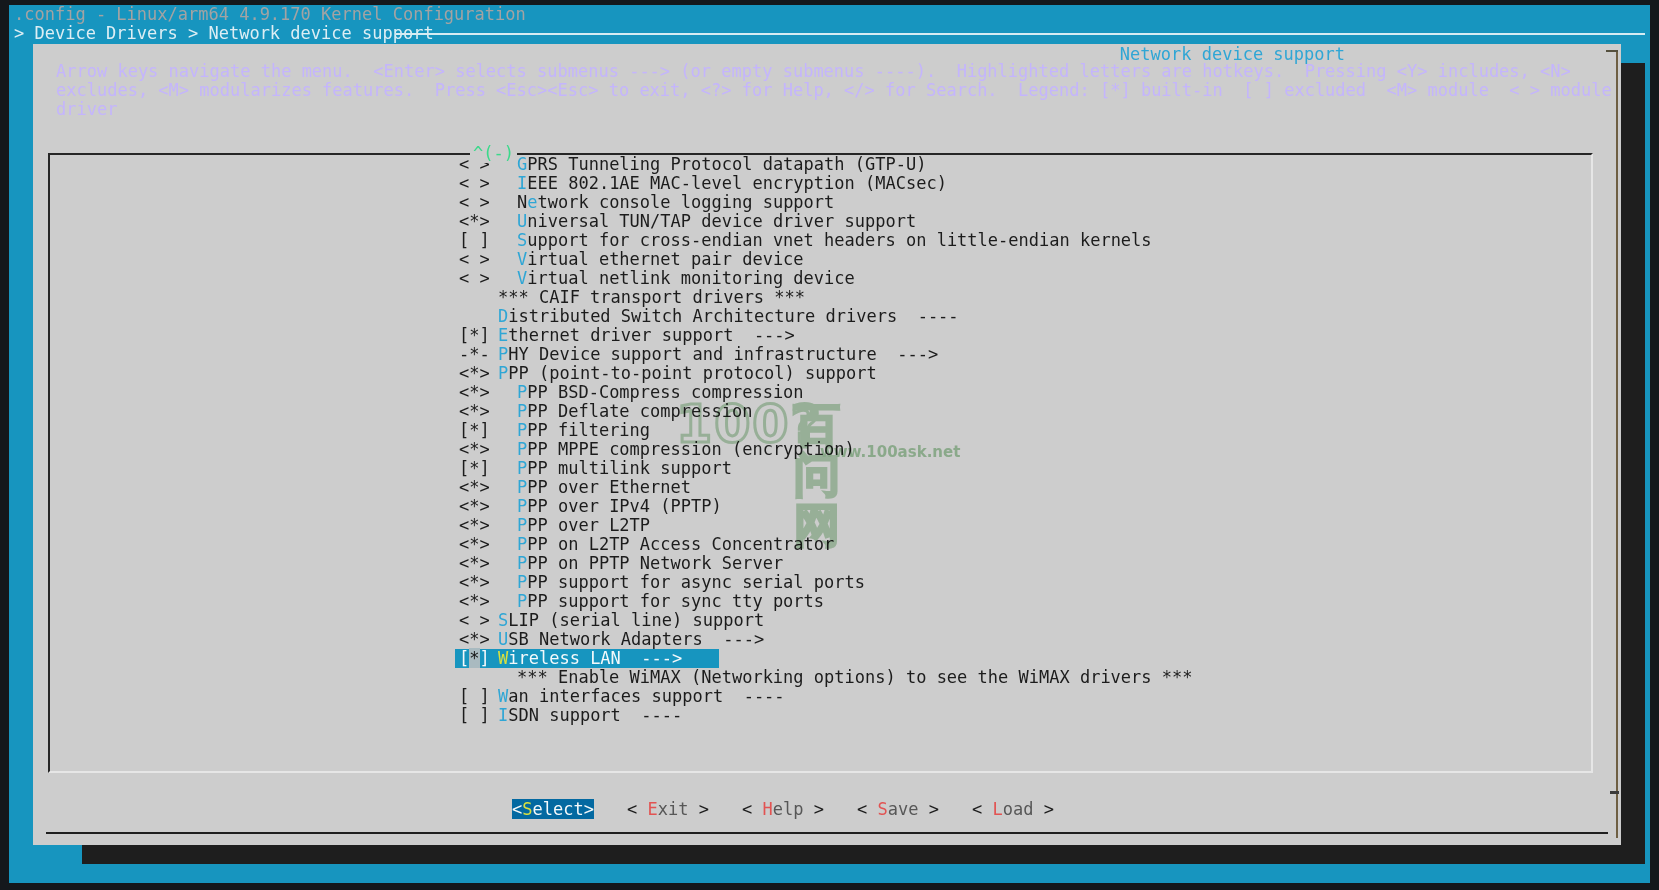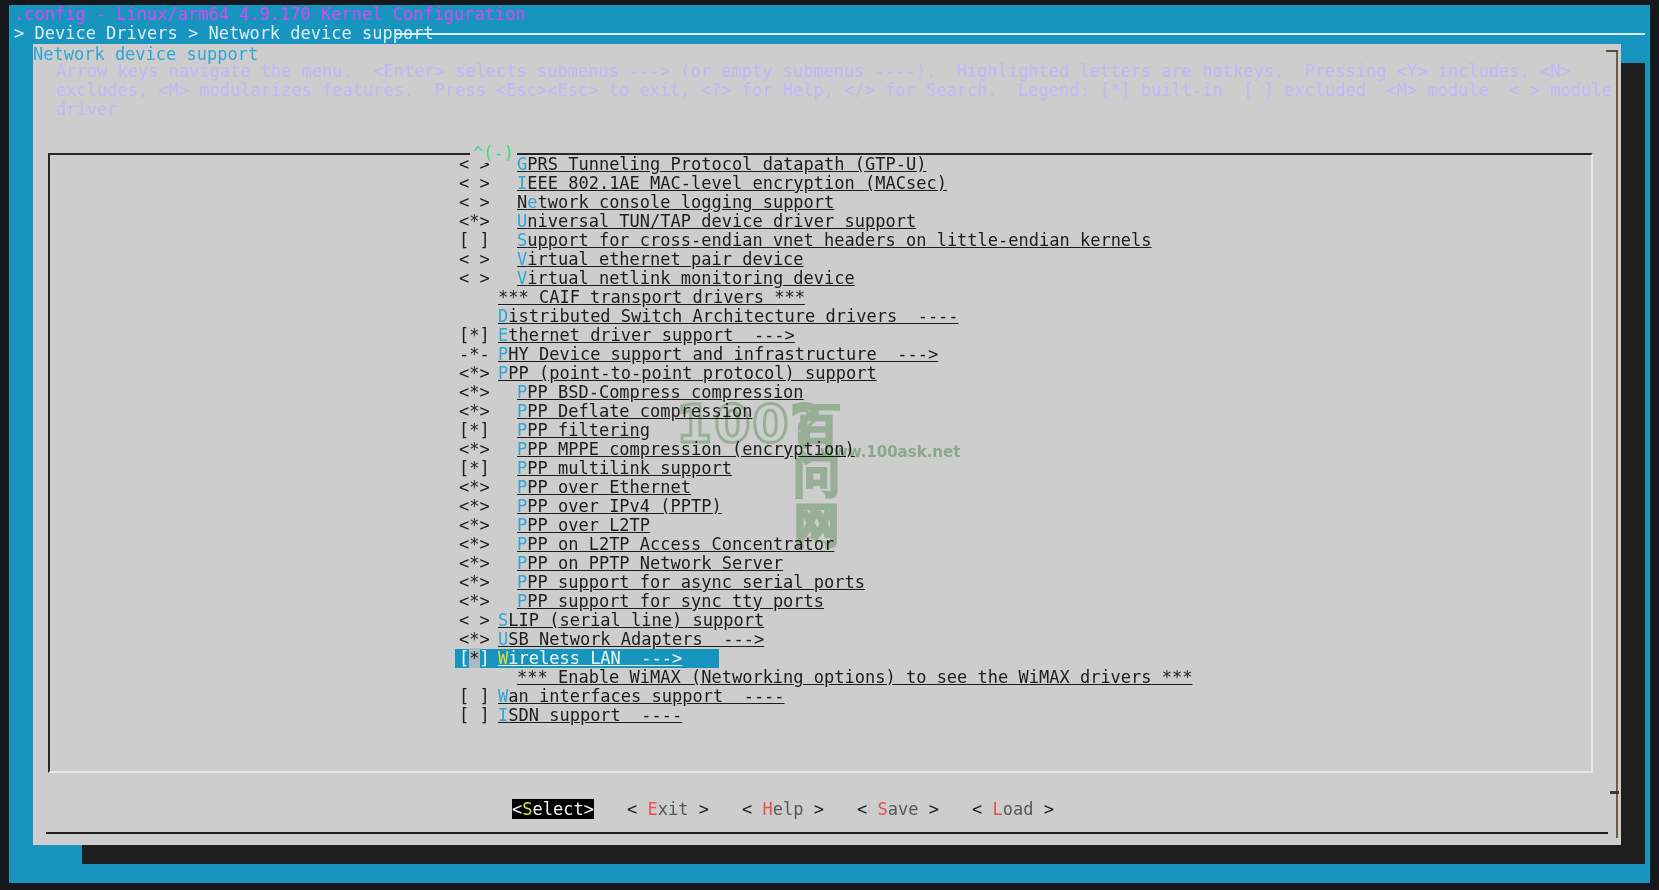--- a/index.html
+++ b/index.html
@@ -2,58 +2,58 @@
 <html><head>
 <meta charset="utf-8">
 <style>
   * { margin:0; padding:0; box-sizing:border-box; }
   html,body { width:1659px; height:890px; background:#14181c; overflow:hidden;
               font-family:"DejaVu Sans Mono", monospace; }
   .abs { position:absolute; }
   .mono { font:17px/19px "DejaVu Sans Mono", monospace; white-space:pre; }
 
   #terminal { left:9px; top:5px; width:1641px; height:878px; background:#1795bf; z-index:0; }
-  #hdr1 { left:14px; top:5px;  color:#d946ef; z-index:1; }
+  #hdr1 { left:14px; top:5px;  color:#a3a3a3; z-index:1; }
   #hdr2 { left:14px; top:24px; color:#ddeef4; z-index:1; }
   #hdr-rule { left:396px; top:33px; width:1249px; height:2px; background:#d6ecf3; z-index:1; }
 
   #shadow { left:82px; top:63px; width:1563px; height:801px; background:#1e1e1e; z-index:1; }
   #dialog { left:33px; top:44px; width:1588px; height:801px; background:#cdcdcd; z-index:2; }
   #dlg-right-border { left:1616px; top:50px; width:2px; height:788px; background:#6e5f43; z-index:3; }
   #dlg-corner-nub  { left:1606px; top:50px; width:12px; height:2px; background:#55503e; z-index:3; }
   #dlg-bottom-rule { left:46px; top:832px; width:1562px; height:2px; background:#1f1f1f; z-index:3; }
   #scroll-dash { left:1610px; top:791px; width:9px; height:3px; background:#3a3a3a; z-index:3; }
 
-  #dlg-title { left:33px; top:45px; width:1312px; text-align:left; color:#2fa6d5; z-index:3; }
+  #dlg-title { left:33px; top:45px; width:1312px; text-align:right; color:#2fa6d5; z-index:3; }
   .instr { left:56px; color:#c4b5fd; z-index:3; }
   #instr0 { top:62px; } #instr1 { top:81px; } #instr2 { top:100px; }
 
   #listbox { left:48px; top:153px; width:1545px; height:620px; z-index:3;
              border-top:2px solid #262626; border-left:2px solid #262626;
              border-right:2px solid #e6e6e6; border-bottom:2px solid #e6e6e6; }
   #scroll-ind { left:470px; top:144px; color:#3bd98b; background:#cdcdcd; padding:0 3px; z-index:4; }
 
   #menu { left:50px; top:155px; width:1540px; height:616px; z-index:3; }
   .mrow { position:absolute; left:0; height:19px; width:100%; color:#1c1c1c; }
   .mrow .chk { position:absolute; left:409px; top:0; white-space:pre; }
-  .mrow .lbl { position:absolute; top:0; white-space:pre;text-decoration:underline; }
+  .mrow .lbl { position:absolute; top:0; white-space:pre; }
   .mrow .lbl.ind0 { left:448px; }
   .mrow .lbl.ind1 { left:467px; }
   .lbl .hot { color:#2fa6d5; }
   .selbar { position:absolute; left:405px; top:0; width:264px; height:19px; background:#1795bf; }
   .mrow.sel .chk, .mrow.sel .lbl { color:#f4f9fb; }
   .mrow.sel .lbl .hot { color:#d9e03f; }
   .chk .cursor { background:#a9bac0; color:#141414; }
 
   #button-row { left:512px; top:799px; z-index:3; display:flex; gap:33px; }
   .btn { white-space:pre; font:17px/20px "DejaVu Sans Mono", monospace; }
   .btn .brk { color:#1c1c1c; }
   .btn .bdy { color:#575757; }
   .btn .hot { color:#e25352; }
-  .btn.active { background:#000000; }
+  .btn.active { background:#0369a1; }
   .btn.active .brk, .btn.active .bdy { color:#f4f9fb; }
   .btn.active .hot { color:#d9e03f; }
 
   #watermark { left:676px; top:392px; z-index:5; mix-blend-mode:multiply; opacity:0.9; }
   #wm-logo { left:0; top:4px; font:bold 52px/56px "DejaVu Sans", sans-serif;
              color:transparent; -webkit-text-stroke:3px #b5d6b5; letter-spacing:2px; }
   #wm-cjk  { left:118px; top:8px; font:bold 46px/50px "DejaVu Sans", sans-serif;
              color:transparent; -webkit-text-stroke:2.5px #b5d6b5; letter-spacing:10px; }
   #wm-url  { left:144px; top:52px; font:bold 15px/16px "DejaVu Sans", sans-serif; color:#a3cda3; }
 </style>

